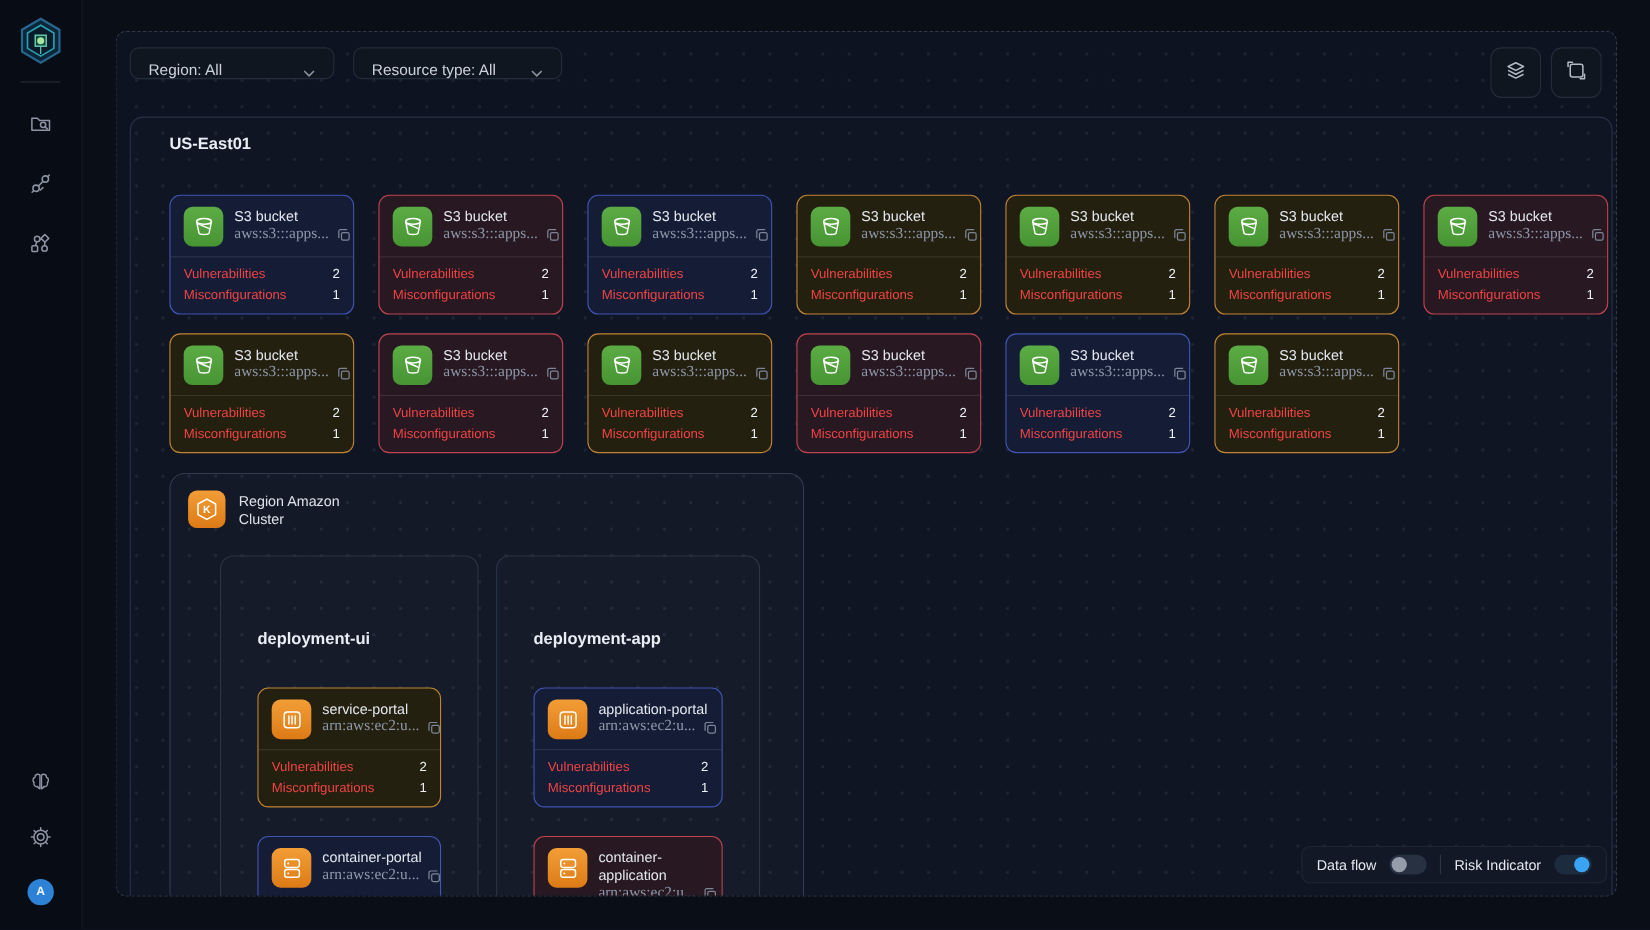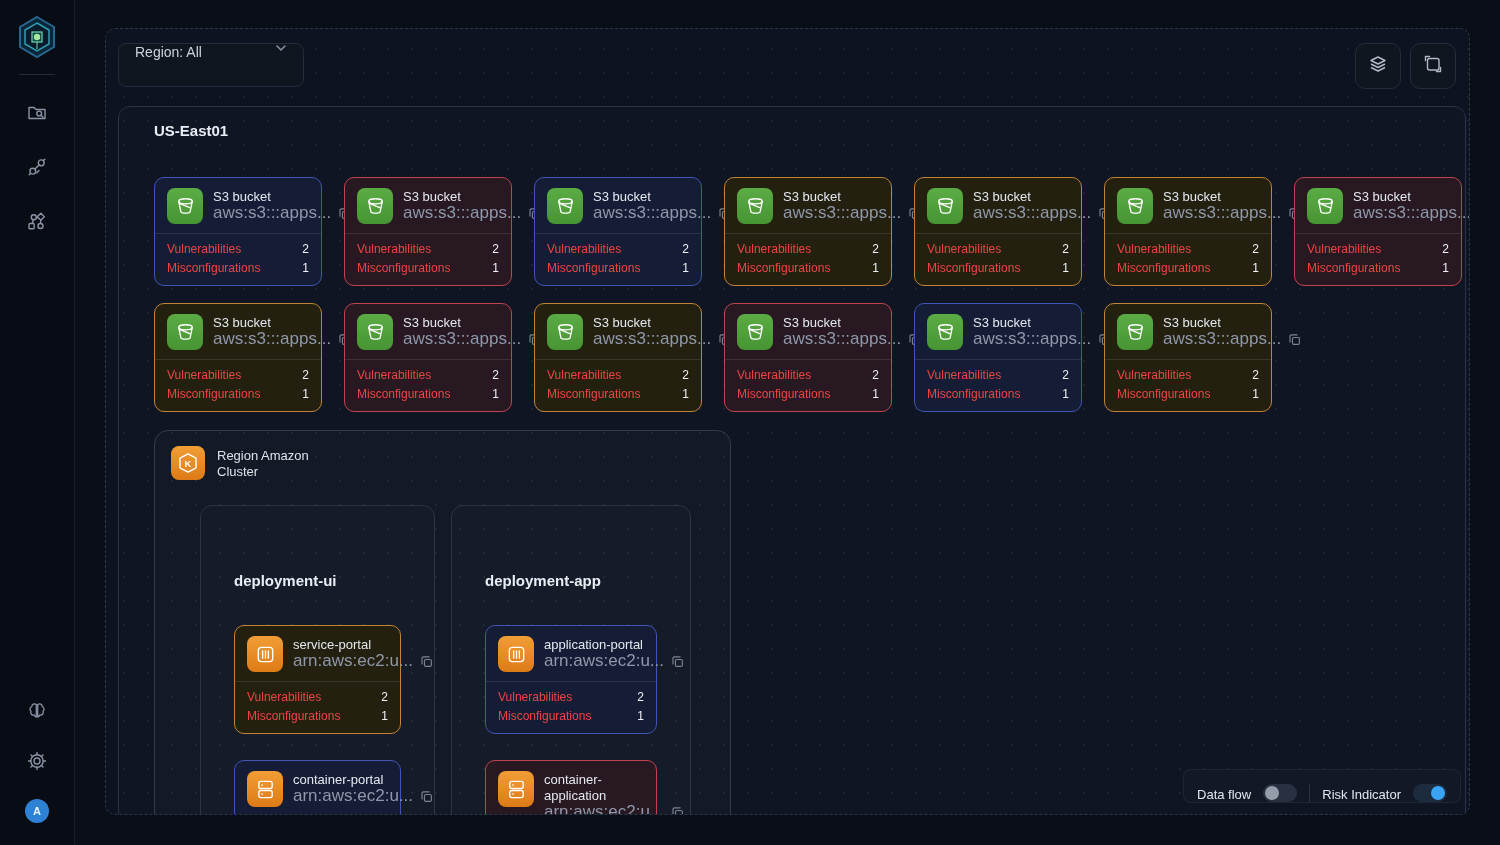--- a/index.html
+++ b/index.html
@@ -30,23 +30,23 @@
   
   .canvas {
     position:absolute; left:105px; top:28px; width:1365px; height:787px;
     border:1px dashed #2e3848; border-radius:10px;
     background-color:#0d1320;
     background-image:radial-gradient(rgba(110,130,160,0.14) 1.3px, transparent 1.5px);
     background-size:24px 24px; background-position:6px 8px;
     overflow:hidden;
   }
   .dropdown {
-    position:absolute; top:14px; height:44px;
+    position:absolute; top:14px; height:29px;
     background:#10161f; border:1px solid #242d3c; border-radius:8px;
-    display:flex; align-items:flex-start; padding:0 16px; gap:10px;
+    display:flex; align-items:flex-end; padding:0 16px; gap:10px;
     font-size:14px; color:#ccd2dc; cursor:pointer;
   }
   .dropdown .chev { margin-left:auto; display:flex; }
   #dd-region { left:12px; width:186px; }
   #dd-resource { left:215px; width:190px; }
   .tool-btn {
     position:absolute; top:14px; width:46px; height:46px;
     background:#10161f; border:1px solid #242d3c; border-radius:10px;
     display:flex; align-items:center; justify-content:center; cursor:pointer;
   }
@@ -73,21 +73,21 @@
   .card-head { display:flex; gap:10px; align-items:flex-start; }
   .res-icon {
     width:36px; height:36px; border-radius:8px; flex:none;
     display:flex; align-items:center; justify-content:center;
   }
   .tone-green  { background:linear-gradient(180deg,#5cac45,#469433); }
   .tone-orange { background:linear-gradient(180deg,#f29d36,#dd7b16); }
   .res-text { min-width:0; flex:1; }
   .res-title { font-size:13px; color:#e4e8ef; line-height:16px; padding-top:1px; }
   .res-sub-row { display:flex; align-items:center; gap:6px; }
-  .res-sub { font-size:17px; color:#8f98aa; line-height:16px; }
+  .res-sub { font-size:14px; color:#8f98aa; line-height:16px;font-family:Liberation Serif, serif; }
   .copy-btn { display:flex; cursor:pointer; flex:none; margin-left:auto; }
   .card-divider { height:1px; background:rgba(255,255,255,0.10); margin:9px -12px 6px; }
   .stat-row { display:flex; justify-content:space-between; font-size:12px; line-height:19px; }
   .stat-label { color:#ef4444; }
   .stat-value { color:#eef1f6; }
   
   .cluster {
     position:absolute; left:35px; top:323px; width:577px; height:500px;
     border:1px solid #333b4e; border-radius:14px;
     background:rgba(255,255,255,0.02);
@@ -105,21 +105,21 @@
   }
   #deployment-0 { left:45px;  width:235px; }
   #deployment-1 { left:296px; width:240px; }
   .dep-inner { padding:30px 33px 0; }
   .dep-title { font-size:15px; font-weight:700; color:#e9edf4; margin-bottom:36px;margin-top:36px; }
   .dep-inner .node-card { width:100%; margin-bottom:26px; }
   
   .legend {
     position:absolute; right:8px; bottom:11px; height:34px;
     background:#121826; border:1px solid rgba(255,255,255,0.06); border-radius:8px;
-    display:flex; align-items:flex-end; gap:12px; padding:0 13px;
+    display:flex; align-items:center; gap:12px; padding:0 13px;
     font-size:13px; color:#e3e8ef;
   }
   .legend-divider { width:1px; height:18px; background:#2b3444; }
   .switch {
     width:34px; height:18px; border-radius:9px; background:#273142;
     position:relative; cursor:pointer; flex:none;
   }
   .switch .knob {
     position:absolute; top:2px; left:2px; width:14px; height:14px; border-radius:50%;
     background:#959daa;
@@ -200,20 +200,28 @@
 <div class="canvas">
 
   <div class="dropdown" id="dd-region">
     <span>Region: All</span>
     <span class="chev">
       <svg width="12" height="8" viewBox="0 0 12 8" fill="none">
           <path d="M2 2 L6 6 L10 2" stroke="#8b93a3" stroke-width="1.5" stroke-linecap="round"></path>
         </svg>
     </span>
   </div>
+  <div class="dropdown" id="dd-resource">
+    <span>Resource type: All</span>
+    <span class="chev">
+      <svg width="12" height="8" viewBox="0 0 12 8" fill="none">
+          <path d="M2 2 L6 6 L10 2" stroke="#8b93a3" stroke-width="1.5" stroke-linecap="round"></path>
+        </svg>
+    </span>
+  </div>
 
   <div class="tool-btn" id="btn-layers">
     <span>
       <svg width="20" height="20" viewBox="0 0 20 20" fill="none" stroke="#b3bac6" stroke-width="1.4" stroke-linejoin="round">
         <path d="M10 3 L17 6.5 L10 10 L3 6.5 Z"></path>
         <path d="M3 10 L10 13.5 L17 10"></path>
         <path d="M3 13.5 L10 17 L17 13.5"></path>
       </svg>
     </span>
   </div>

